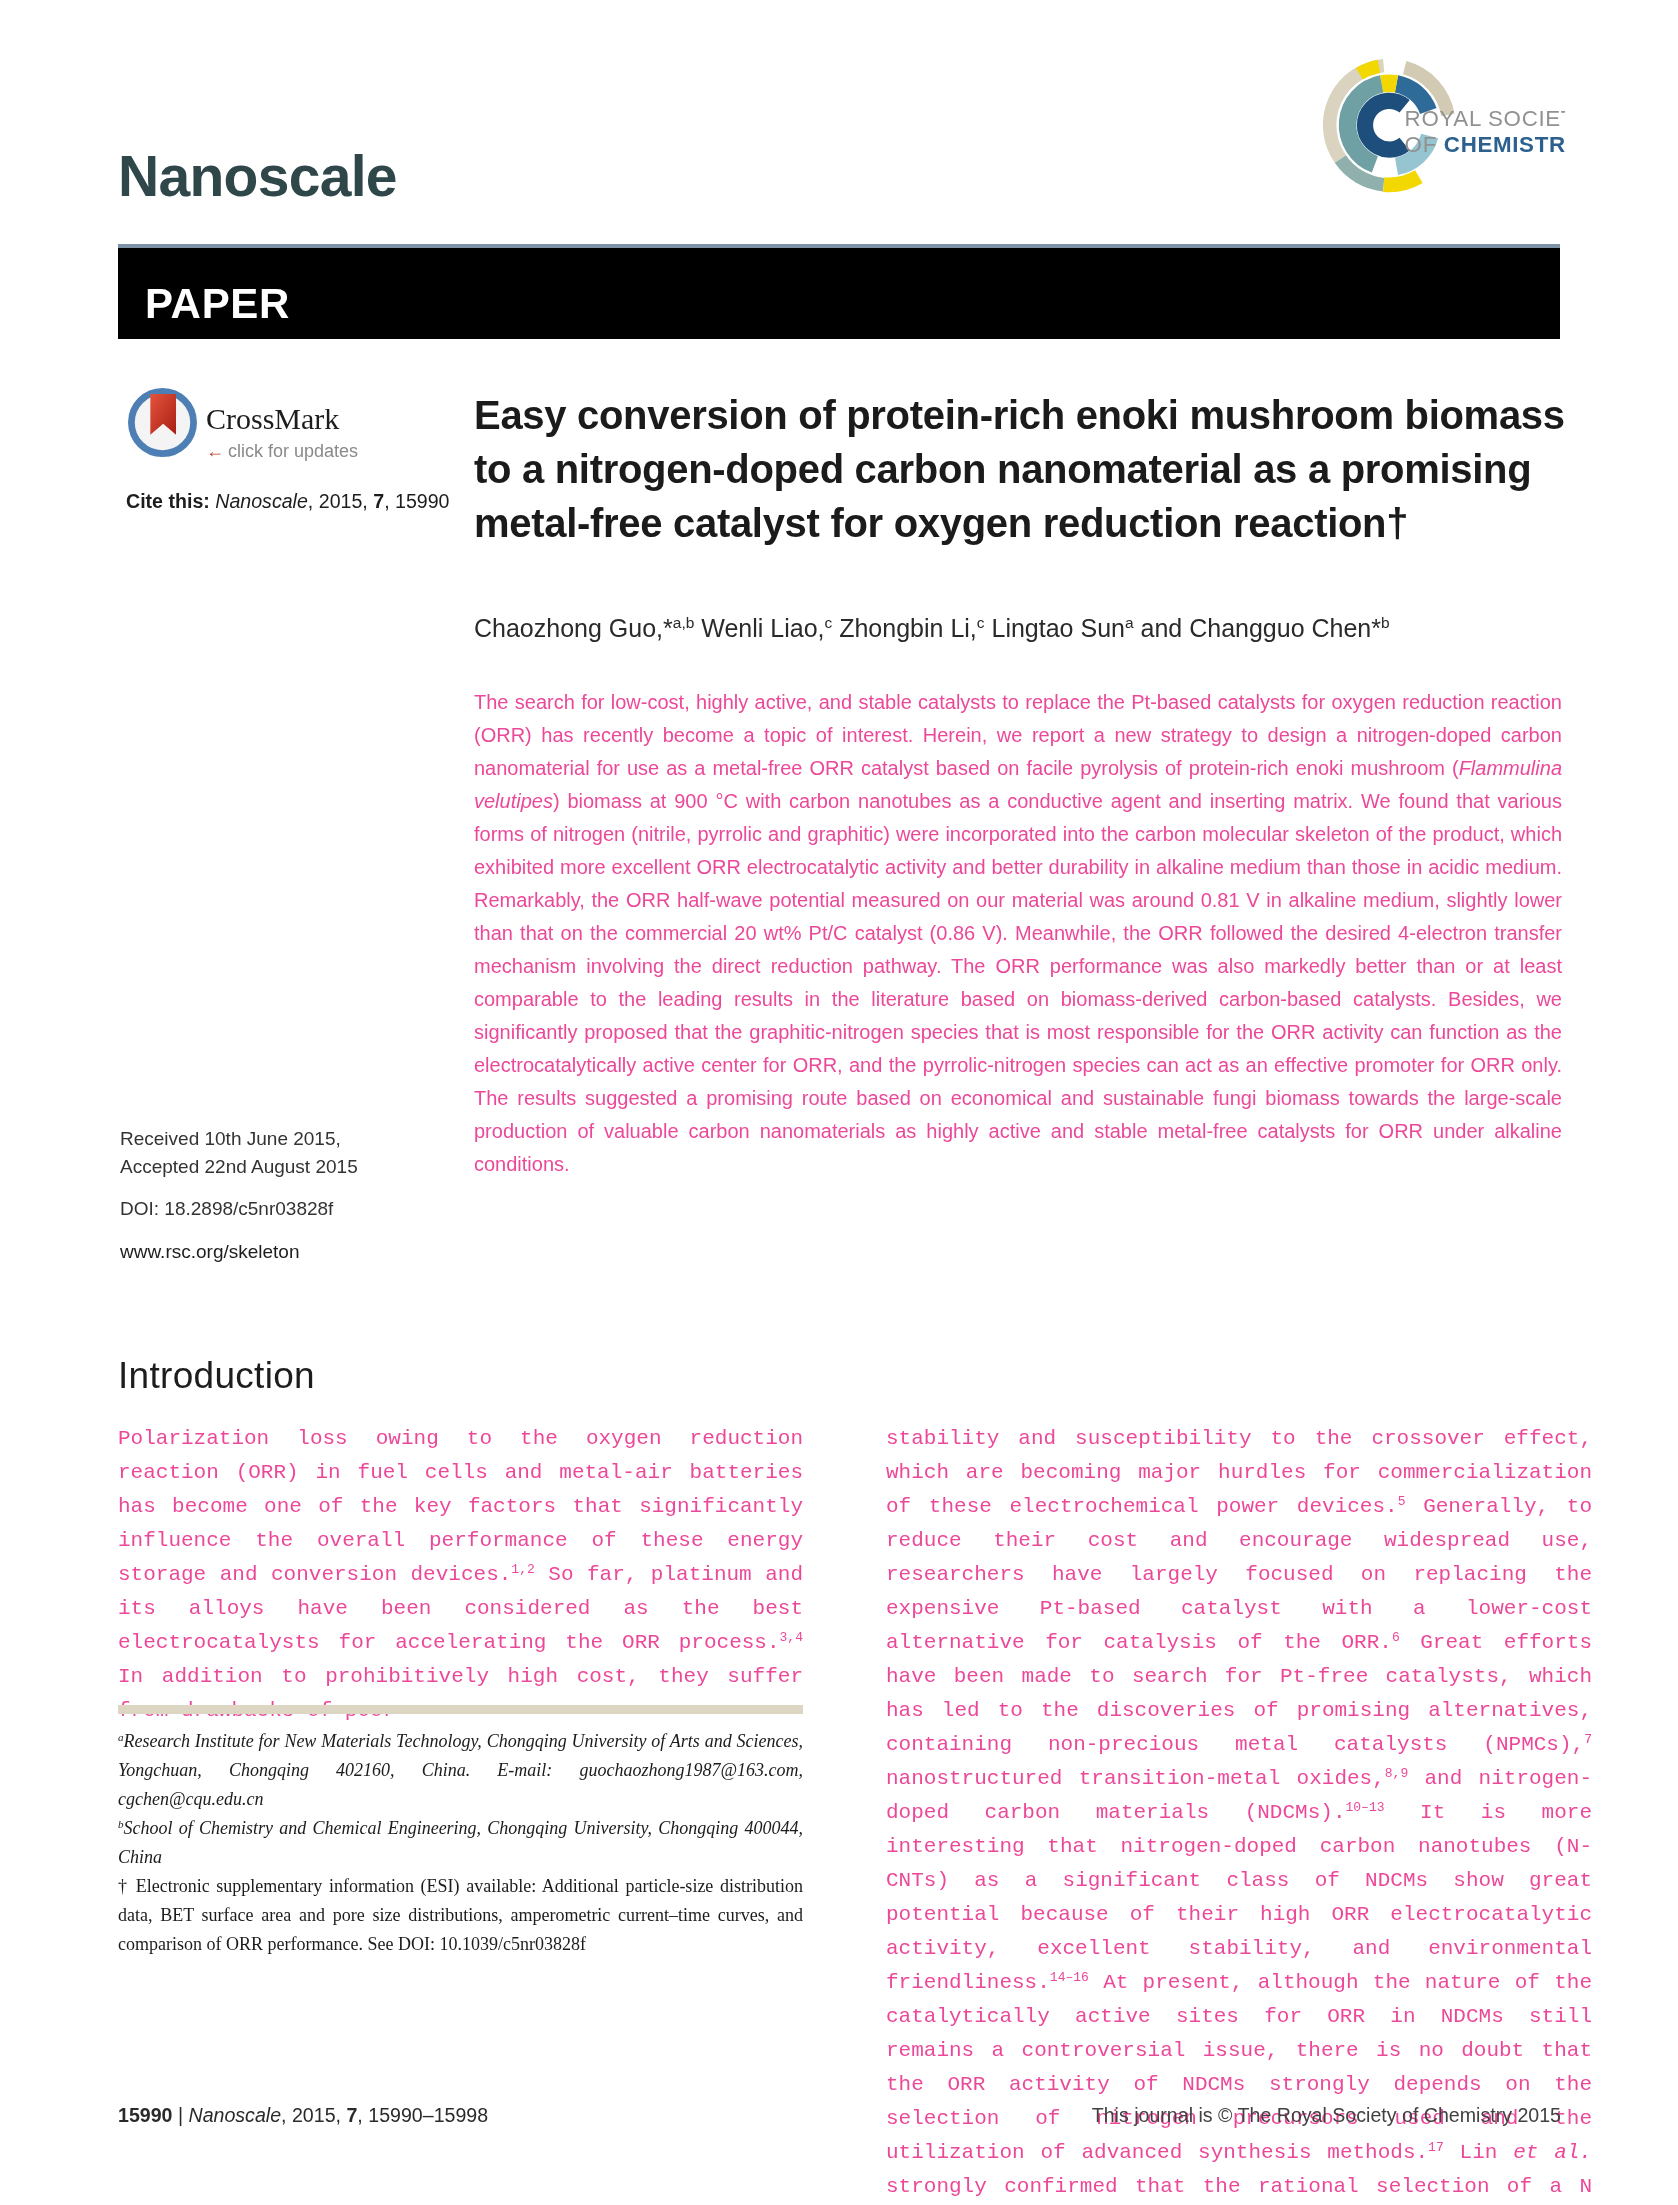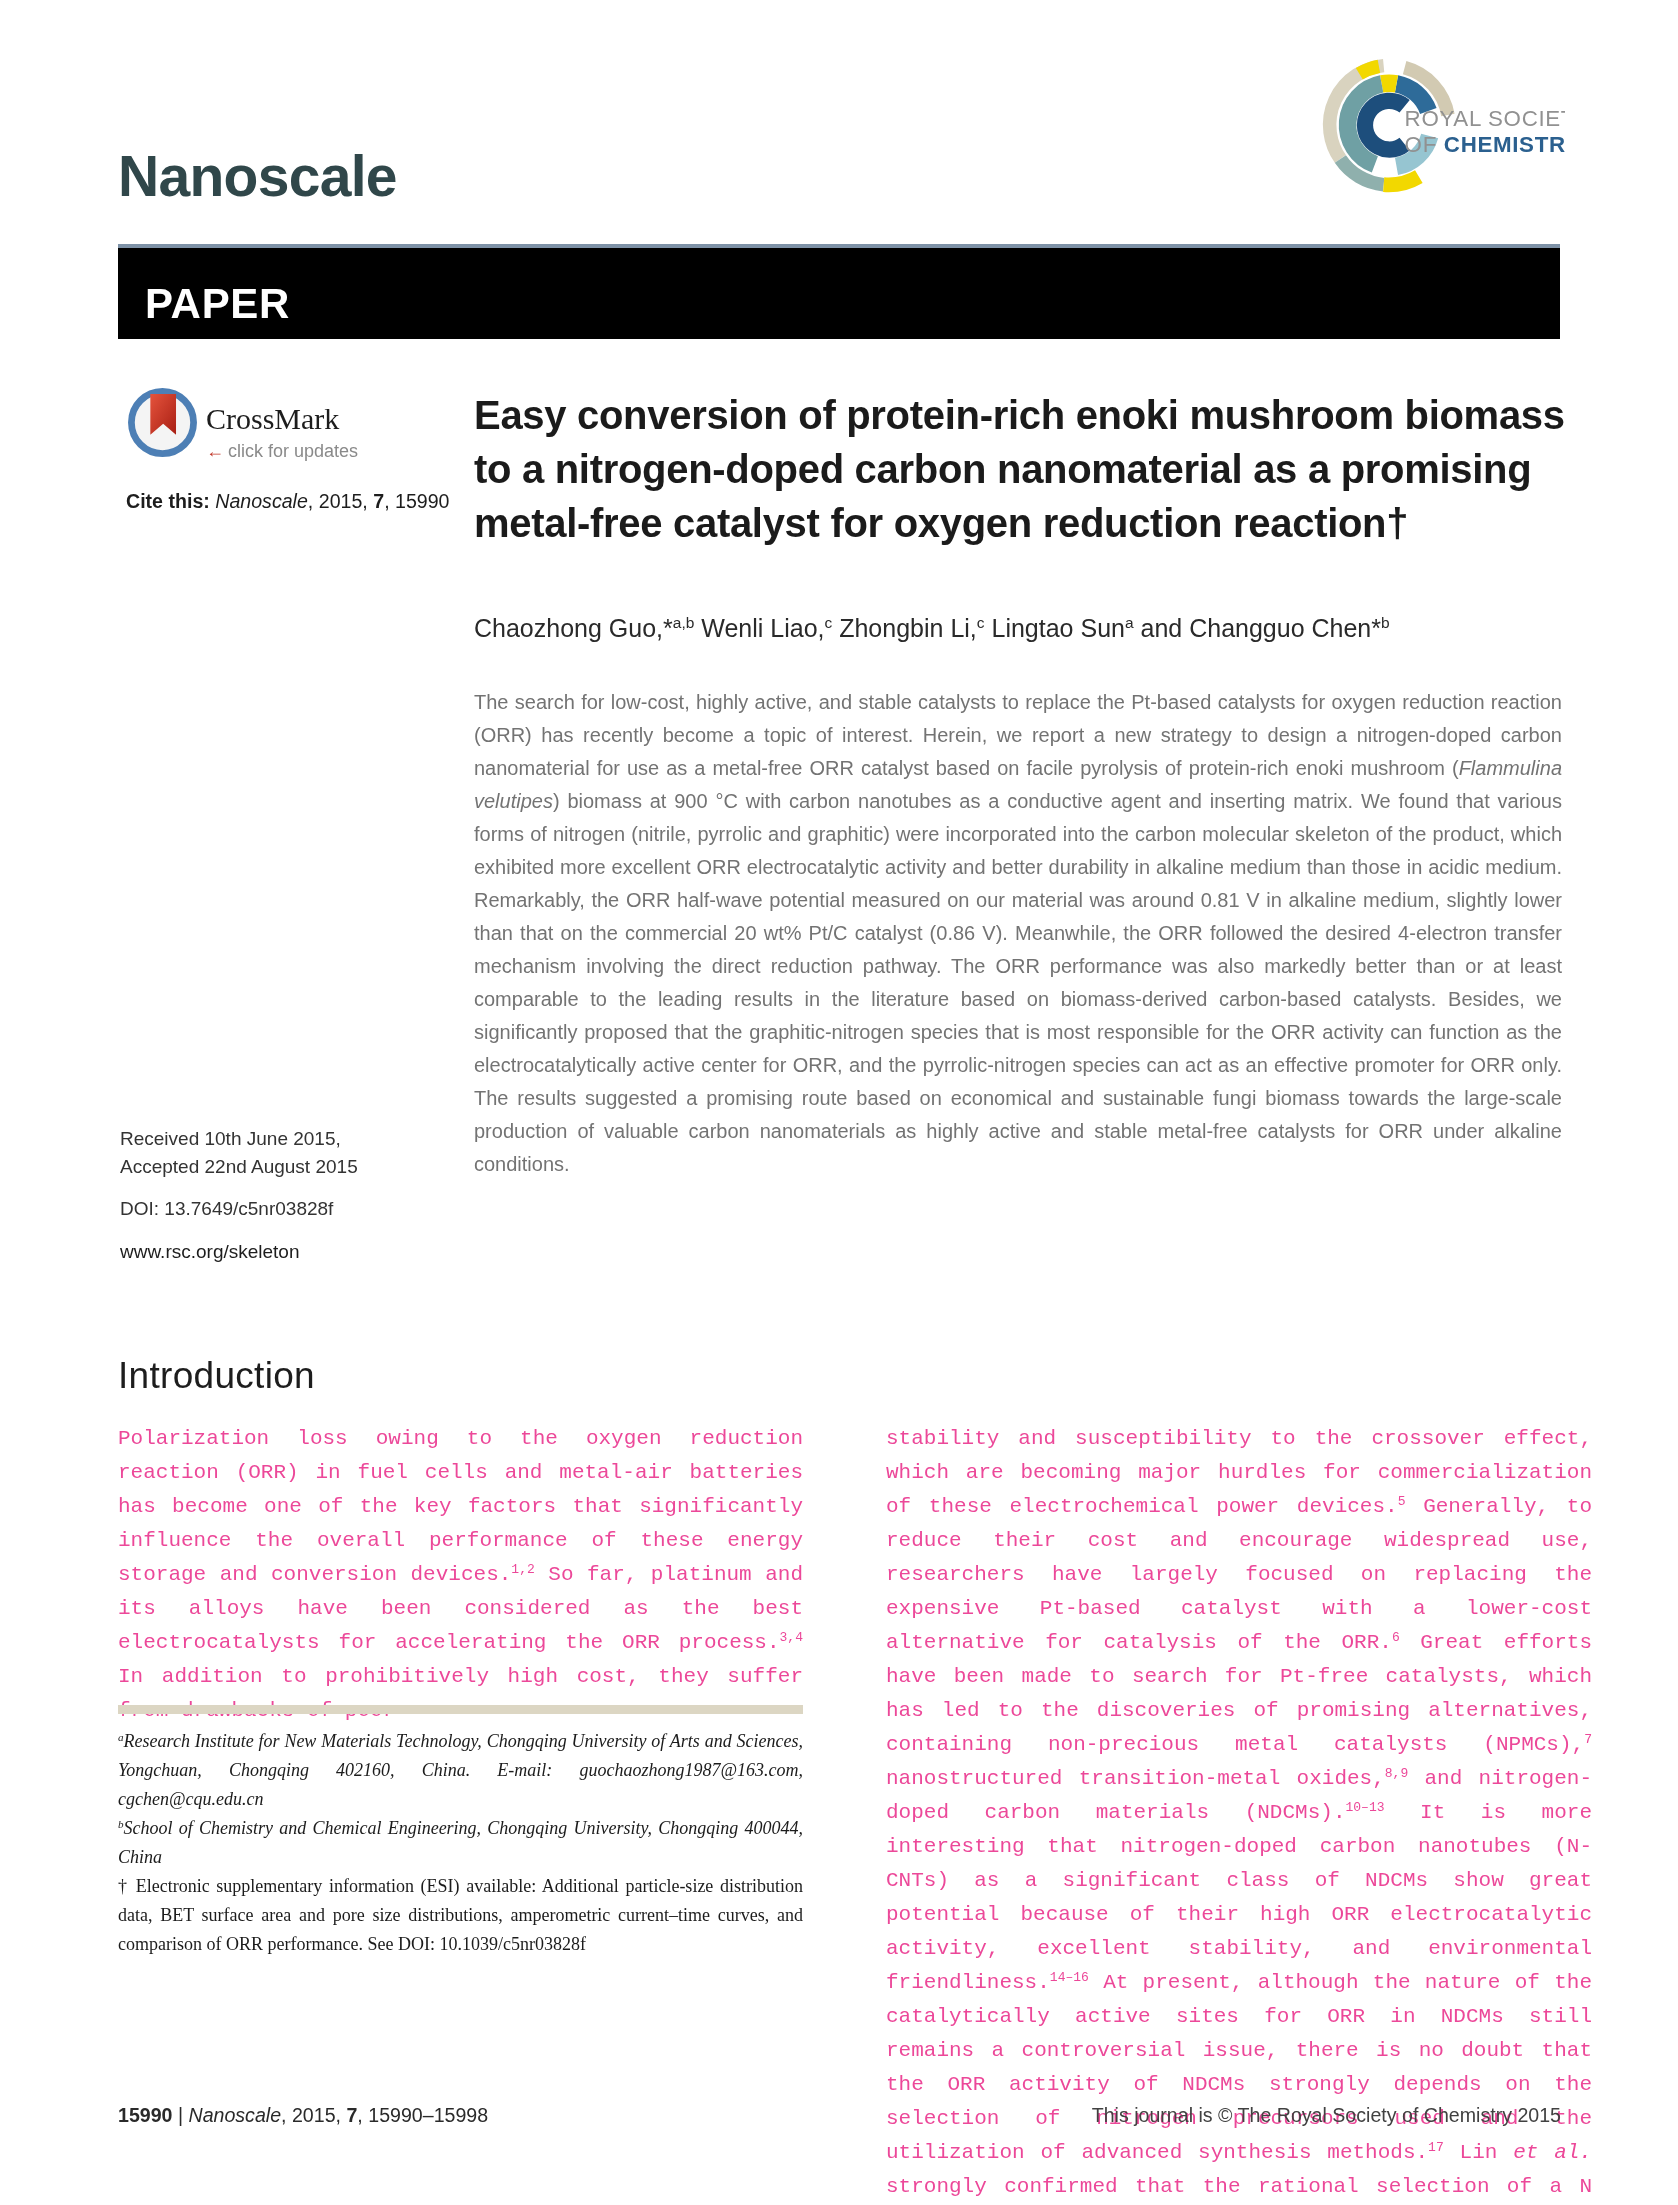--- a/index.html
+++ b/index.html
@@ -42,21 +42,21 @@
     font-size:40px;line-height:54px;font-weight:bold;color:#1b1b1b;
     letter-spacing:-0.3px;
     margin-top:12px;
   }
   .author-list{
     position:absolute;left:474px;top:614px;width:1091px;
     font-size:25px;color:#2a2a2a;
   }
   .abstract{
     position:absolute;left:474px;top:686px;width:1088px;
-    font-size:20px;line-height:33px;color:#737373;text-align:justify;
+    font-size:20px;line-height:33px;color:#ec4899;text-align:justify;
   }
   
   .meta{position:absolute;left:120px;top:1125px;width:325px;font-size:19px;color:#333;}
   .meta .m-line{line-height:28px;}
   .meta .m-doi{margin-top:13.5px;line-height:28px;}
   .meta .m-url{margin-top:15px;line-height:28px;color:#1d1d1d;}
   
   .intro-heading{
     position:absolute;left:118px;top:1355px;
     font-size:37px;font-weight:normal;color:#1d1d1d;letter-spacing:0.3px;
@@ -139,21 +139,21 @@
 
   <div class="cite-this"><b>Cite this: </b><i>Nanoscale</i>, 2015, <b>7</b>, 15990</div>
 
   <div class="article-title">Easy conversion of protein-rich enoki mushroom biomass to a nitrogen-doped carbon nanomaterial as a promising metal-free catalyst for oxygen reduction reaction†</div>
   <div class="author-list">Chaozhong Guo,*<sup>a,b</sup> Wenli Liao,<sup>c</sup> Zhongbin Li,<sup>c</sup> Lingtao Sun<sup>a</sup> and Changguo Chen*<sup>b</sup></div>
   <div class="abstract">The search for low-cost, highly active, and stable catalysts to replace the Pt-based catalysts for oxygen reduction reaction (ORR) has recently become a topic of interest. Herein, we report a new strategy to design a nitrogen-doped carbon nanomaterial for use as a metal-free ORR catalyst based on facile pyrolysis of protein-rich enoki mushroom (<i>Flammulina velutipes</i>) biomass at 900 °C with carbon nanotubes as a conductive agent and inserting matrix. We found that various forms of nitrogen (nitrile, pyrrolic and graphitic) were incorporated into the carbon molecular skeleton of the product, which exhibited more excellent ORR electrocatalytic activity and better durability in alkaline medium than those in acidic medium. Remarkably, the ORR half-wave potential measured on our material was around 0.81 V in alkaline medium, slightly lower than that on the commercial 20 wt% Pt/C catalyst (0.86 V). Meanwhile, the ORR followed the desired 4-electron transfer mechanism involving the direct reduction pathway. The ORR performance was also markedly better than or at least comparable to the leading results in the literature based on biomass-derived carbon-based catalysts. Besides, we significantly proposed that the graphitic-nitrogen species that is most responsible for the ORR activity can function as the electrocatalytically active center for ORR, and the pyrrolic-nitrogen species can act as an effective promoter for ORR only. The results suggested a promising route based on economical and sustainable fungi biomass towards the large-scale production of valuable carbon nanomaterials as highly active and stable metal-free catalysts for ORR under alkaline conditions.</div>
 
   <div class="meta">
     <div class="m-line">Received 10th June 2015,</div>
     <div class="m-line">Accepted 22nd August 2015</div>
-    <div class="m-doi">DOI: 13.7649/c5nr03828f</div>
+    <div class="m-doi">DOI: 18.2898/c5nr03828f</div>
     <div class="m-url">www.rsc.org/skeleton</div>
   </div>
 
   <div class="intro-heading">Introduction</div>
   <div class="body-col col-left">Polarization loss owing to the oxygen reduction reaction (ORR) in fuel cells and metal-air batteries has become one of the key factors that significantly influence the overall performance of these energy storage and conversion devices.<sup>1,2</sup> So far, platinum and its alloys have been considered as the best electrocatalysts for accelerating the ORR process.<sup>3,4</sup> In addition to prohibitively high cost, they suffer from drawbacks of poor</div>
   <div class="body-col col-right">stability and susceptibility to the crossover effect, which are becoming major hurdles for commercialization of these electrochemical power devices.<sup>5</sup> Generally, to reduce their cost and encourage widespread use, researchers have largely focused on replacing the expensive Pt-based catalyst with a lower-cost alternative for catalysis of the ORR.<sup>6</sup> Great efforts have been made to search for Pt-free catalysts, which has led to the discoveries of promising alternatives, containing non-precious metal catalysts (NPMCs),<sup>7</sup> nanostructured transition-metal oxides,<sup>8,9</sup> and nitrogen-doped carbon materials (NDCMs).<sup>10–13</sup> It is more interesting that nitrogen-doped carbon nanotubes (N-CNTs) as a significant class of NDCMs show great potential because of their high ORR electrocatalytic activity, excellent stability, and environmental friendliness.<sup>14–16</sup> At present, although the nature of the catalytically active sites for ORR in NDCMs still remains a controversial issue, there is no doubt that the ORR activity of NDCMs strongly depends on the selection of nitrogen precursors used and the utilization of advanced synthesis methods.<sup>17</sup> Lin <i>et al.</i> strongly confirmed that the rational selection of a N source is</div>
 
   <div class="footnote-divider"></div>
   <div class="footnotes">
     <p class="fn"><sup><i>a</i></sup><i>Research Institute for New Materials Technology, Chongqing University of Arts and Sciences, Yongchuan, Chongqing 402160, China. E-mail: guochaozhong1987@163.com, cgchen@cqu.edu.cn</i></p>

